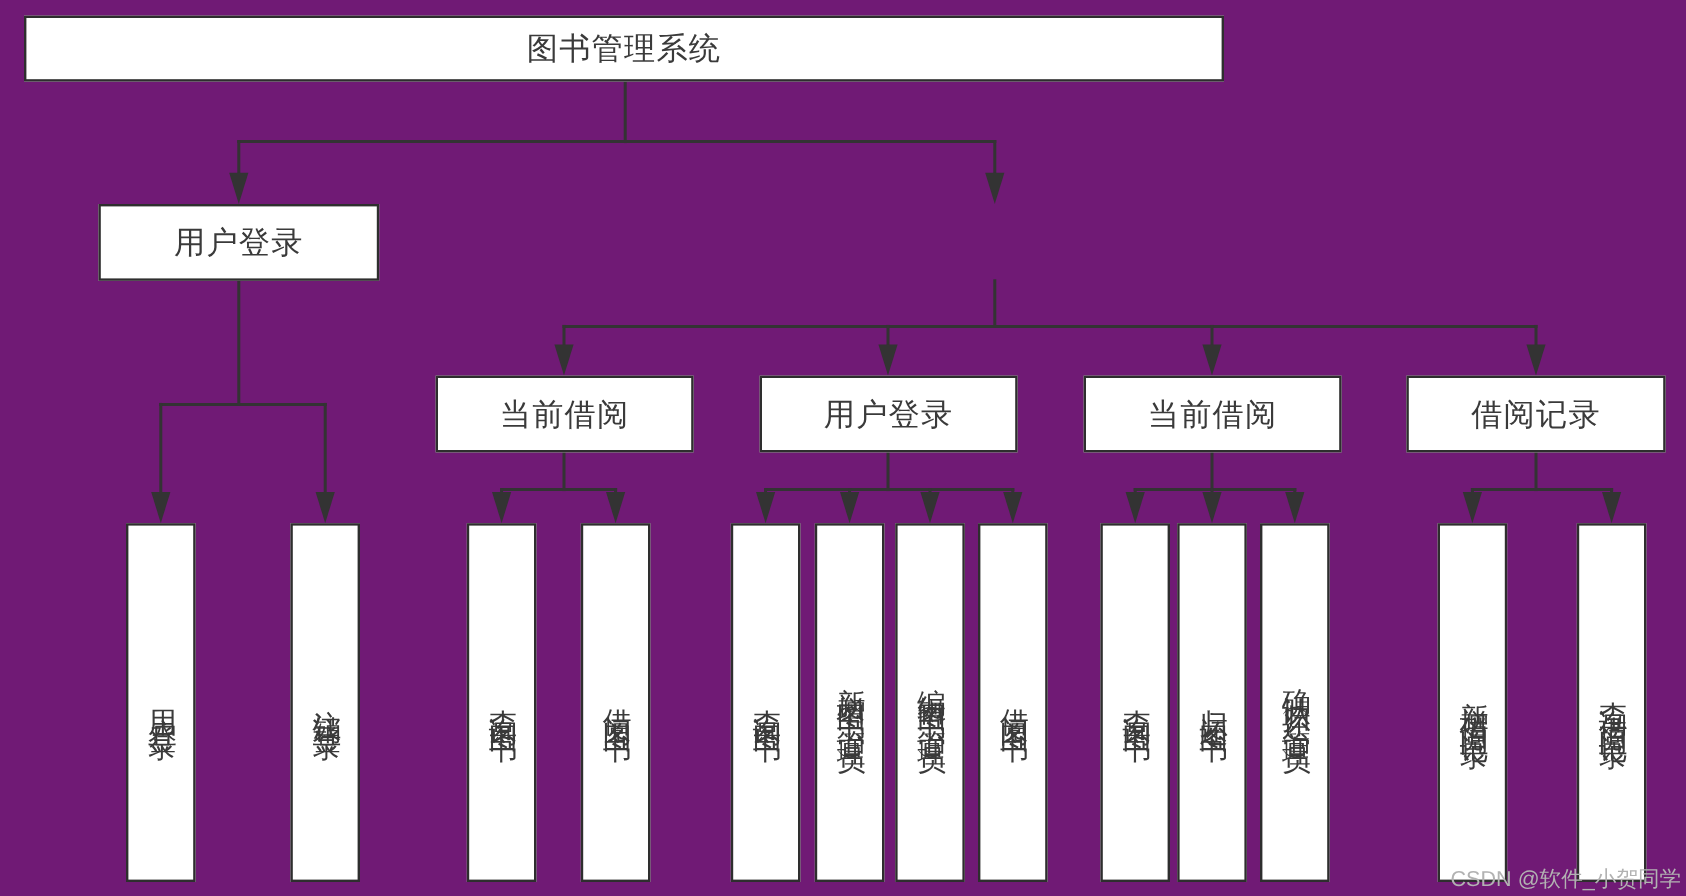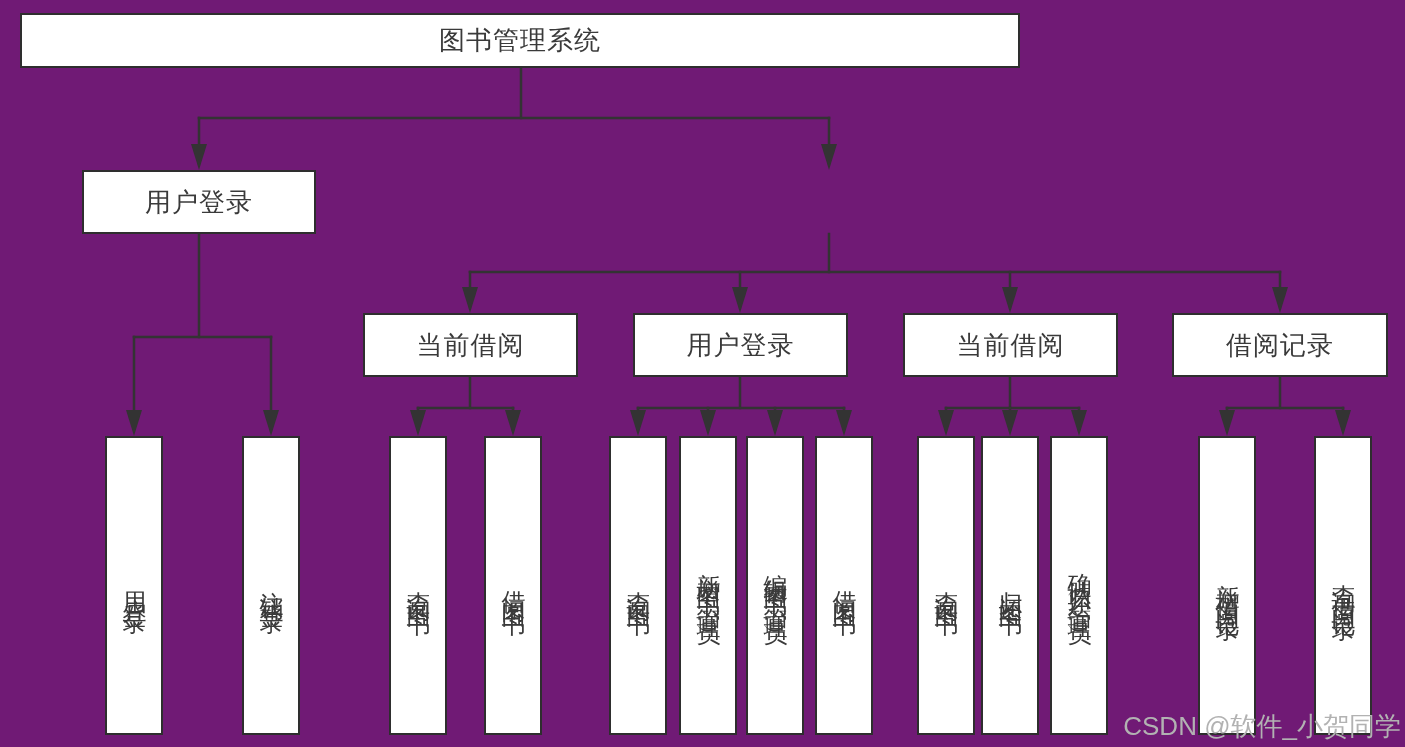--- a/index.html
+++ b/index.html
@@ -42,21 +42,21 @@
     text-orientation: mixed;
     font-size: 24px;
     letter-spacing: 7px;
     line-height: 1.2;
     white-space: nowrap;
   }
   .watermark {
     position: absolute;
     right: 4px;
     bottom: 3px;
-    font-size: 26px;
+    font-size: 18px;
     color: #b2b2b2;
     z-index: 2;
     white-space: nowrap;
   }
 </style>
 </head>
 <body>
 
 <div class="canvas">
 

